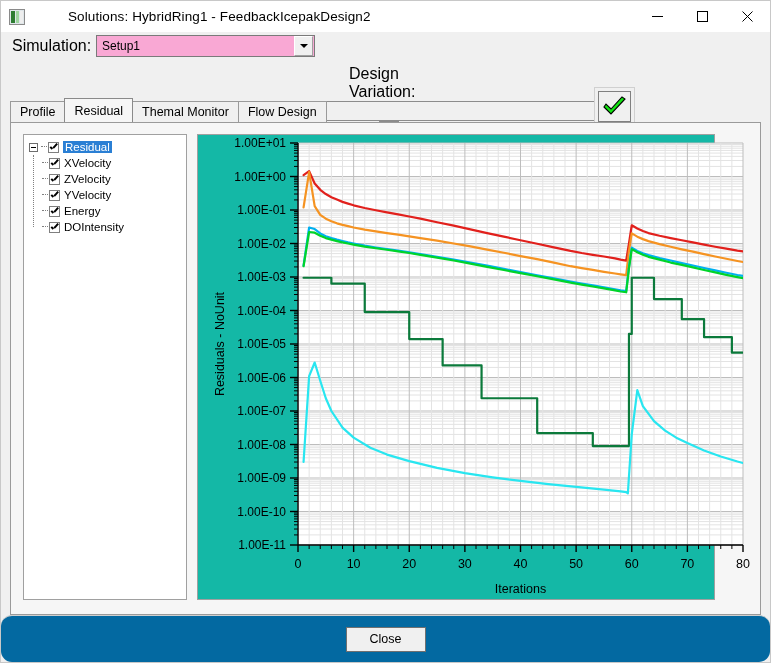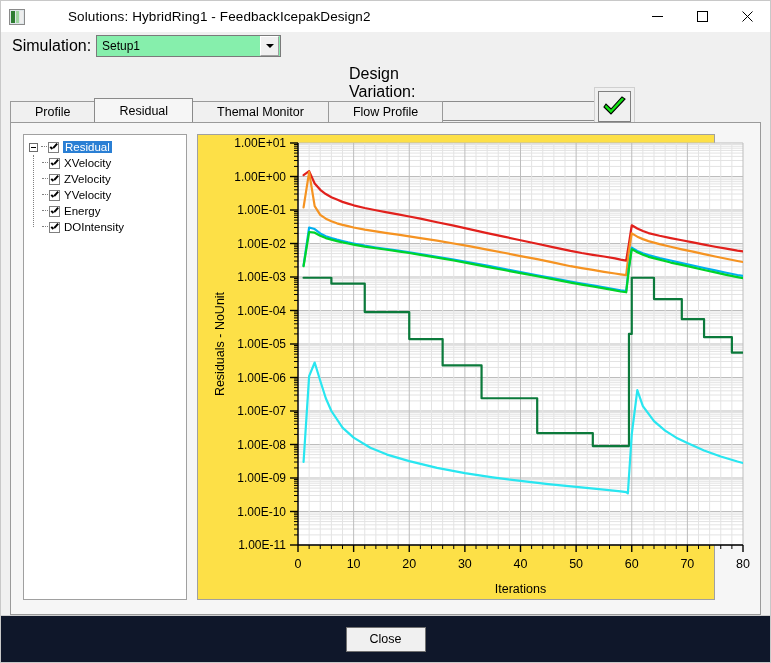--- a/index.html
+++ b/index.html
@@ -25,40 +25,40 @@
   .win-btn{width:45px;height:31px;display:flex;align-items:center;justify-content:center;
            font-size:13px;color:#000;cursor:default;}
   .win-btn svg{display:block;}
 
   
   .formzone{flex:0 0 auto;padding:0 0 0 0;position:relative;height:66px;}
   .row{display:flex;align-items:center;position:absolute;left:0;right:0;}
   .row-sim{top:3px;}
   .row-dv{top:33px;flex-direction:column;}
   .lbl{width:95px;padding-left:11px;font-size:16px;box-sizing:border-box;}
-  .combo{width:185px;height:22px;border:1px solid #7a7a7a;background:#86efac;display:flex;align-items:center;
+  .combo{width:219px;height:22px;border:1px solid #7a7a7a;background:#f9a8d4;display:flex;align-items:center;
          box-sizing:border-box;position:relative;justify-content:center;}
   .combo .val{padding-left:5px;font-size:12px;flex:1;}
   .combo .arrowbox{width:19px;height:20px;margin-right:1px;background:#f0f0f0;
                    border:1px solid #a0a0a0;border-top-color:#fff;border-left-color:#fff;
                    display:flex;align-items:center;justify-content:center;box-sizing:border-box;}
   .combo .arrowbox i{display:block;width:0;height:0;border-left:4px solid transparent;
                      border-right:4px solid transparent;border-top:4px solid #000;}
   .textfield{height:20px;border:1px solid #8c8c8c;background:#f0f0f0;box-sizing:border-box;}
   .dv-field{width:463px;}
   .dots-btn{width:20px;height:20px;margin-left:7px;background:#f0f0f0;border:1px solid #8c8c8c;
             box-sizing:border-box;font-size:11px;line-height:16px;text-align:center;color:#333;}
   .check-btn{position:absolute;left:593px;top:55px;width:41px;height:39px;background:#f0f0f0;
              border:1px solid #d0d0d0;box-sizing:border-box;display:flex;align-items:center;justify-content:center;}
   .check-btn .inner{width:33px;height:31px;border:1px solid #808080;box-sizing:border-box;background:#f0f0f0;
                     display:flex;align-items:center;justify-content:center;}
 
   
   .tabs{position:relative;height:24px;flex:0 0 auto;margin-left:9px;display:flex;align-items:flex-end;}
-  .tab{height:21px;padding:0 24px;background:#f0f0f0;border:1px solid #9a9a9a;border-bottom:none;
+  .tab{height:21px;padding:0 9px;background:#f0f0f0;border:1px solid #9a9a9a;border-bottom:none;
        display:flex;align-items:center;font-size:12.5px;box-sizing:border-box;margin-right:-1px;}
   .tab.active{height:24px;background:#f6f6f6;border-color:#8a8a8a;font-weight:normal;position:relative;z-index:3;}
   .tabpanel{flex:1 1 auto;margin:0 9px 0 9px;border:1px solid #9a9a9a;border-top:1px solid #9a9a9a;
             background:#f6f6f6;box-sizing:border-box;position:relative;}
 
   
   .tree{position:absolute;left:12px;top:11px;width:164px;height:466px;background:#fff;border:1px solid #a0a0a0;
         box-sizing:border-box;padding:4px 0 0 5px;font-size:11.5px;}
   .tnode{display:flex;align-items:center;height:16px;position:relative;}
   .expander{width:9px;height:9px;border:1px solid #6d6d6d;background:#fff;margin-right:3px;
@@ -71,27 +71,27 @@
               transform:rotate(45deg);}
   .cbx:after{content:"";position:absolute;left:3px;top:2.5px;width:6px;height:1.5px;background:#000;
              transform:rotate(-48deg);}
   .tlabel{white-space:nowrap;}
   .tlabel.sel{background:#2a7fd4;color:#fff;padding:0 2px;}
   .child{padding-left:13px;}
   .childwrap{position:relative;}
   .childwrap:before{content:"";position:absolute;left:4px;top:0;bottom:8px;border-left:1px dotted #808080;}
 
   
-  .chartbox{position:absolute;left:186px;top:11px;width:518px;height:466px;background:#fde047;
+  .chartbox{position:absolute;left:186px;top:11px;width:518px;height:466px;background:#14b8a6;
             border:1px solid #a0a0a0;box-sizing:border-box;}
   .chart-svg{display:block;}
 
   
   .footer{flex:0 0 auto;height:46px;border-top:1px solid #cfcfcf;display:flex;align-items:center;
-          justify-content:center;background:#0f172a;}
+          justify-content:center;background:#0369a1;border-radius:11px;}
   .close-btn{width:80px;height:25px;background:#f0f0f0;border:1px solid #707070;box-sizing:border-box;
              display:flex;align-items:center;justify-content:center;font-size:12.5px;}
 </style>
 </head>
 <body>
 
 <div class="window">
 
   <div class="titlebar">
     <div class="title-icon">
@@ -144,21 +144,21 @@
           <path d="M2 11 L9 18 L23 3 L20 1 L9 13 L4 8 Z" fill="#13e513" stroke="#000" stroke-width="1.1" stroke-linejoin="miter"></path>
         </svg>
       </div>
     </div>
   </div>
 
   <div class="tabs">
     <div class="tab">Profile</div>
     <div class="tab active">Residual</div>
     <div class="tab">Themal Monitor</div>
-    <div class="tab">Flow Profile</div>
+    <div class="tab">Flow Design</div>
   </div>
 
   <div class="tabpanel">
 
     <div class="tree">
       <div class="tnode">
         <span class="expander">
             <span class="hbar"></span>
           </span>
         <span class="dotline"></span>

